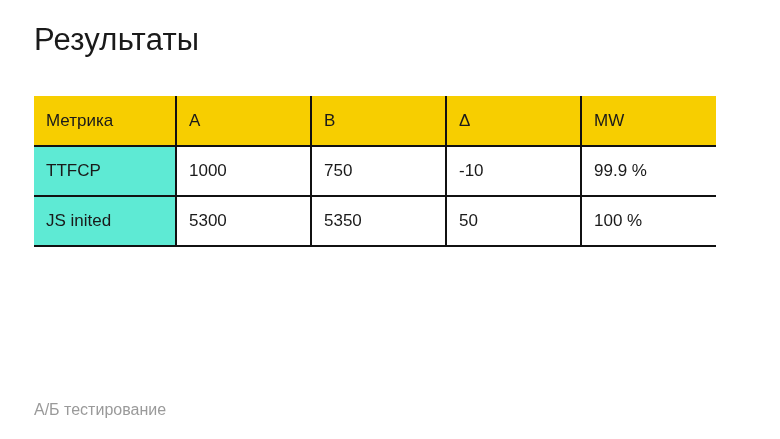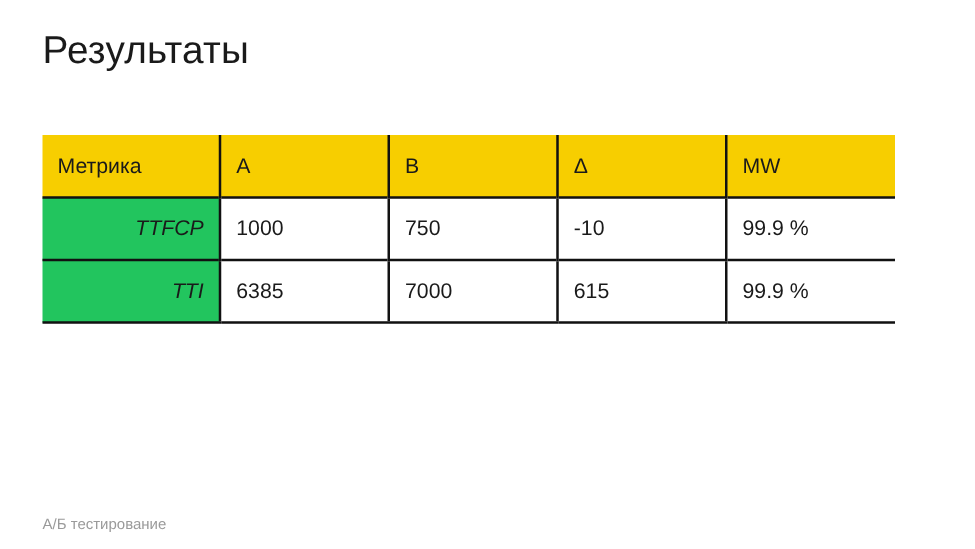--- a/index.html
+++ b/index.html
@@ -24,21 +24,21 @@
     left: 34px;
     top: 22px;
     font-size: 31px;
     color: #1a1a1a;
     font-weight: 400;
     letter-spacing: 0.2px;
   }
   .table-wrap {
     position: absolute;
     left: 34px;
-    top: 108px;
+    top: 96px;
     width: 682px;
   }
   table.results {
     border-collapse: collapse;
     width: 682px;
     table-layout: fixed;
   }
   table.results col.c0 { width: 142px; }
   table.results col.c1 { width: 135px; }
   table.results col.c2 { width: 135px; }
@@ -67,34 +67,33 @@
   }
   table.results tbody tr:last-child td {
     border-bottom: 2px solid #111111;
   }
   thead th {
     background: #f7ce00;
     text-align: left;
   }
   thead th.h0 { border-left: 0; }
   tbody td.label {
-    text-align: right;
-    background: #22c55e;
-    font-style: italic;
+    text-align: left;
+    background: #5eead4;
   }
   tbody td.num {
     background: #ffffff;
   }
   td.green { background: #5cb531; }
   td.red { background: #e8605d; }
   .footer {
     position: absolute;
     left: 34px;
-    top: 412px;
-    font-size: 12px;
+    top: 401px;
+    font-size: 16px;
     color: #9a9a9a;
   }
 </style>
 </head>
 <body>
 
 <div class="slide">
 
   <div class="slide-title">Результаты</div>
 
@@ -118,25 +117,25 @@
       </thead>
       <tbody>
         <tr>
           <td class="label">TTFCP</td>
           <td class="num">1000</td>
           <td class="num">750</td>
           <td class="num green">-10</td>
           <td class="num green">99.9 %</td>
         </tr>
         <tr>
-          <td class="label">TTI</td>
-          <td class="num">6385</td>
-          <td class="num">7000</td>
-          <td class="num red">615</td>
-          <td class="num red">99.9 %</td>
+          <td class="label">JS inited</td>
+          <td class="num">5300</td>
+          <td class="num">5350</td>
+          <td class="num red">50</td>
+          <td class="num red">100 %</td>
         </tr>
       </tbody>
     </table>
   </div>
 
   <div class="footer">А/Б тестирование</div>
 
 </div>
 
 </body></html>

